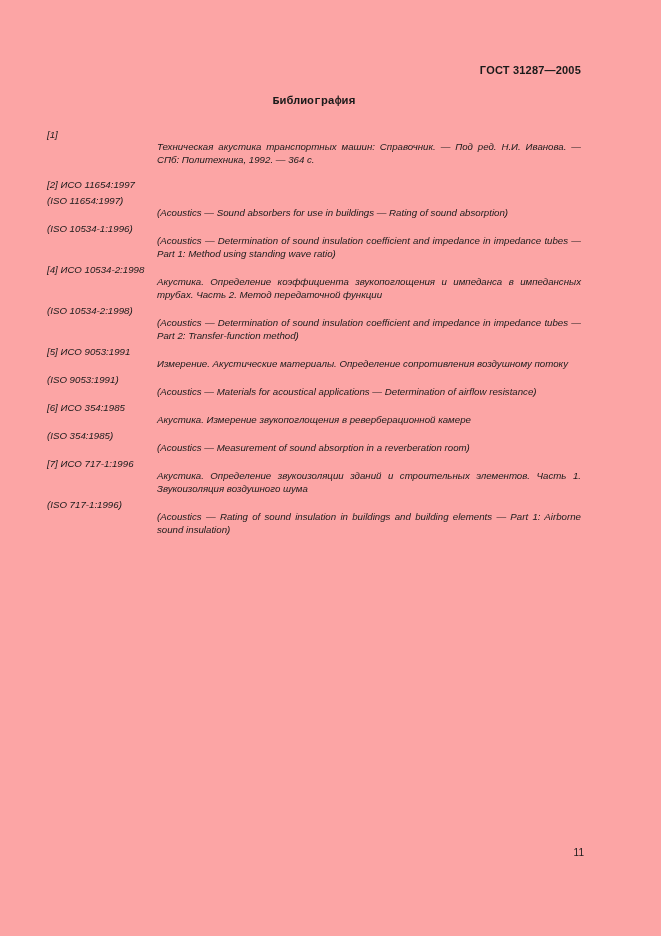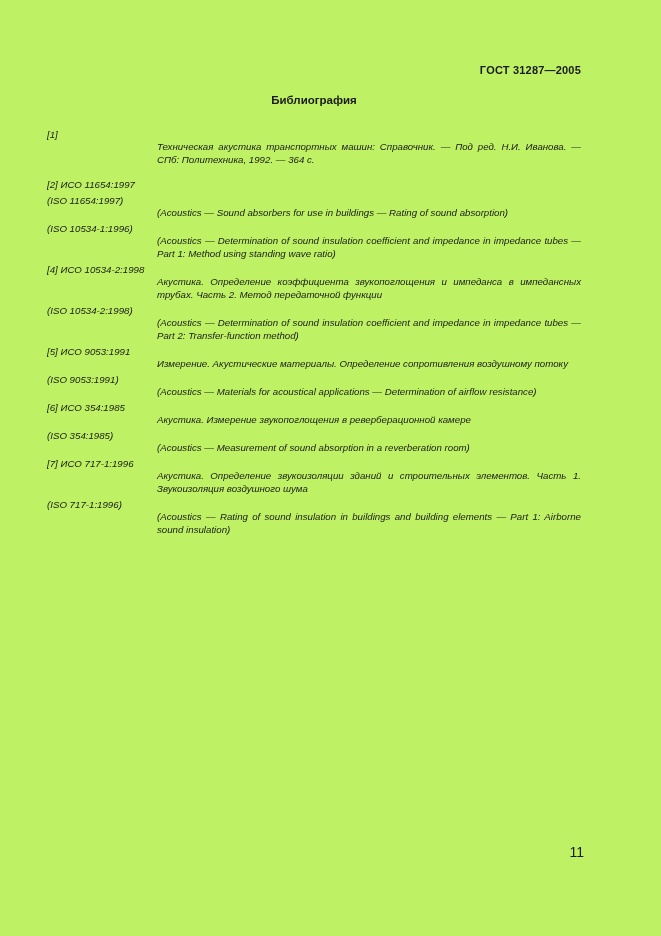--- a/index.html
+++ b/index.html
@@ -5,21 +5,21 @@
 <style>
   html, body {
     margin: 0;
     padding: 0;
     background: #ffffff;
   }
   .page {
     position: relative;
     width: 661px;
     height: 936px;
-    background: #bef264;
+    background: #fca5a5;
     font-family: "Liberation Sans", sans-serif;
     color: #1a1a1a;
     overflow: hidden;
   }
   .content {
     position: absolute;
     left: 47px;
     top: 0;
     width: 534px;
   }
@@ -30,20 +30,21 @@
     font-size: 11px;
     line-height: 13px;
     letter-spacing: 0.2px;
   }
   .title {
     margin: 17px 0 0 0;
     text-align: center;
     font-weight: bold;
     font-size: 11.5px;
     line-height: 13px;
+    font-family: Liberation Mono, monospace;
   }
   .entries {
     margin-top: 21px;
   }
   .entry {
     display: flex;
     align-items: flex-start;
     margin-bottom: 3px;
     font-style: italic;
     font-size: 9.7px;
@@ -59,21 +60,21 @@
   }
   .entry-text {
     flex: 1;
     text-align: justify;
     margin-top: 12px;
   }
   .page-number {
     position: absolute;
     right: 77px;
     top: 846px;
-    font-size: 14px;
+    font-size: 10px;
     line-height: 13px;
   }
 </style>
 </head>
 <body>
 
 <div class="page">
   <div class="content">
     <div class="doc-code">ГОСТ 31287—2005</div>
     <h1 class="title">Библиография</h1>

